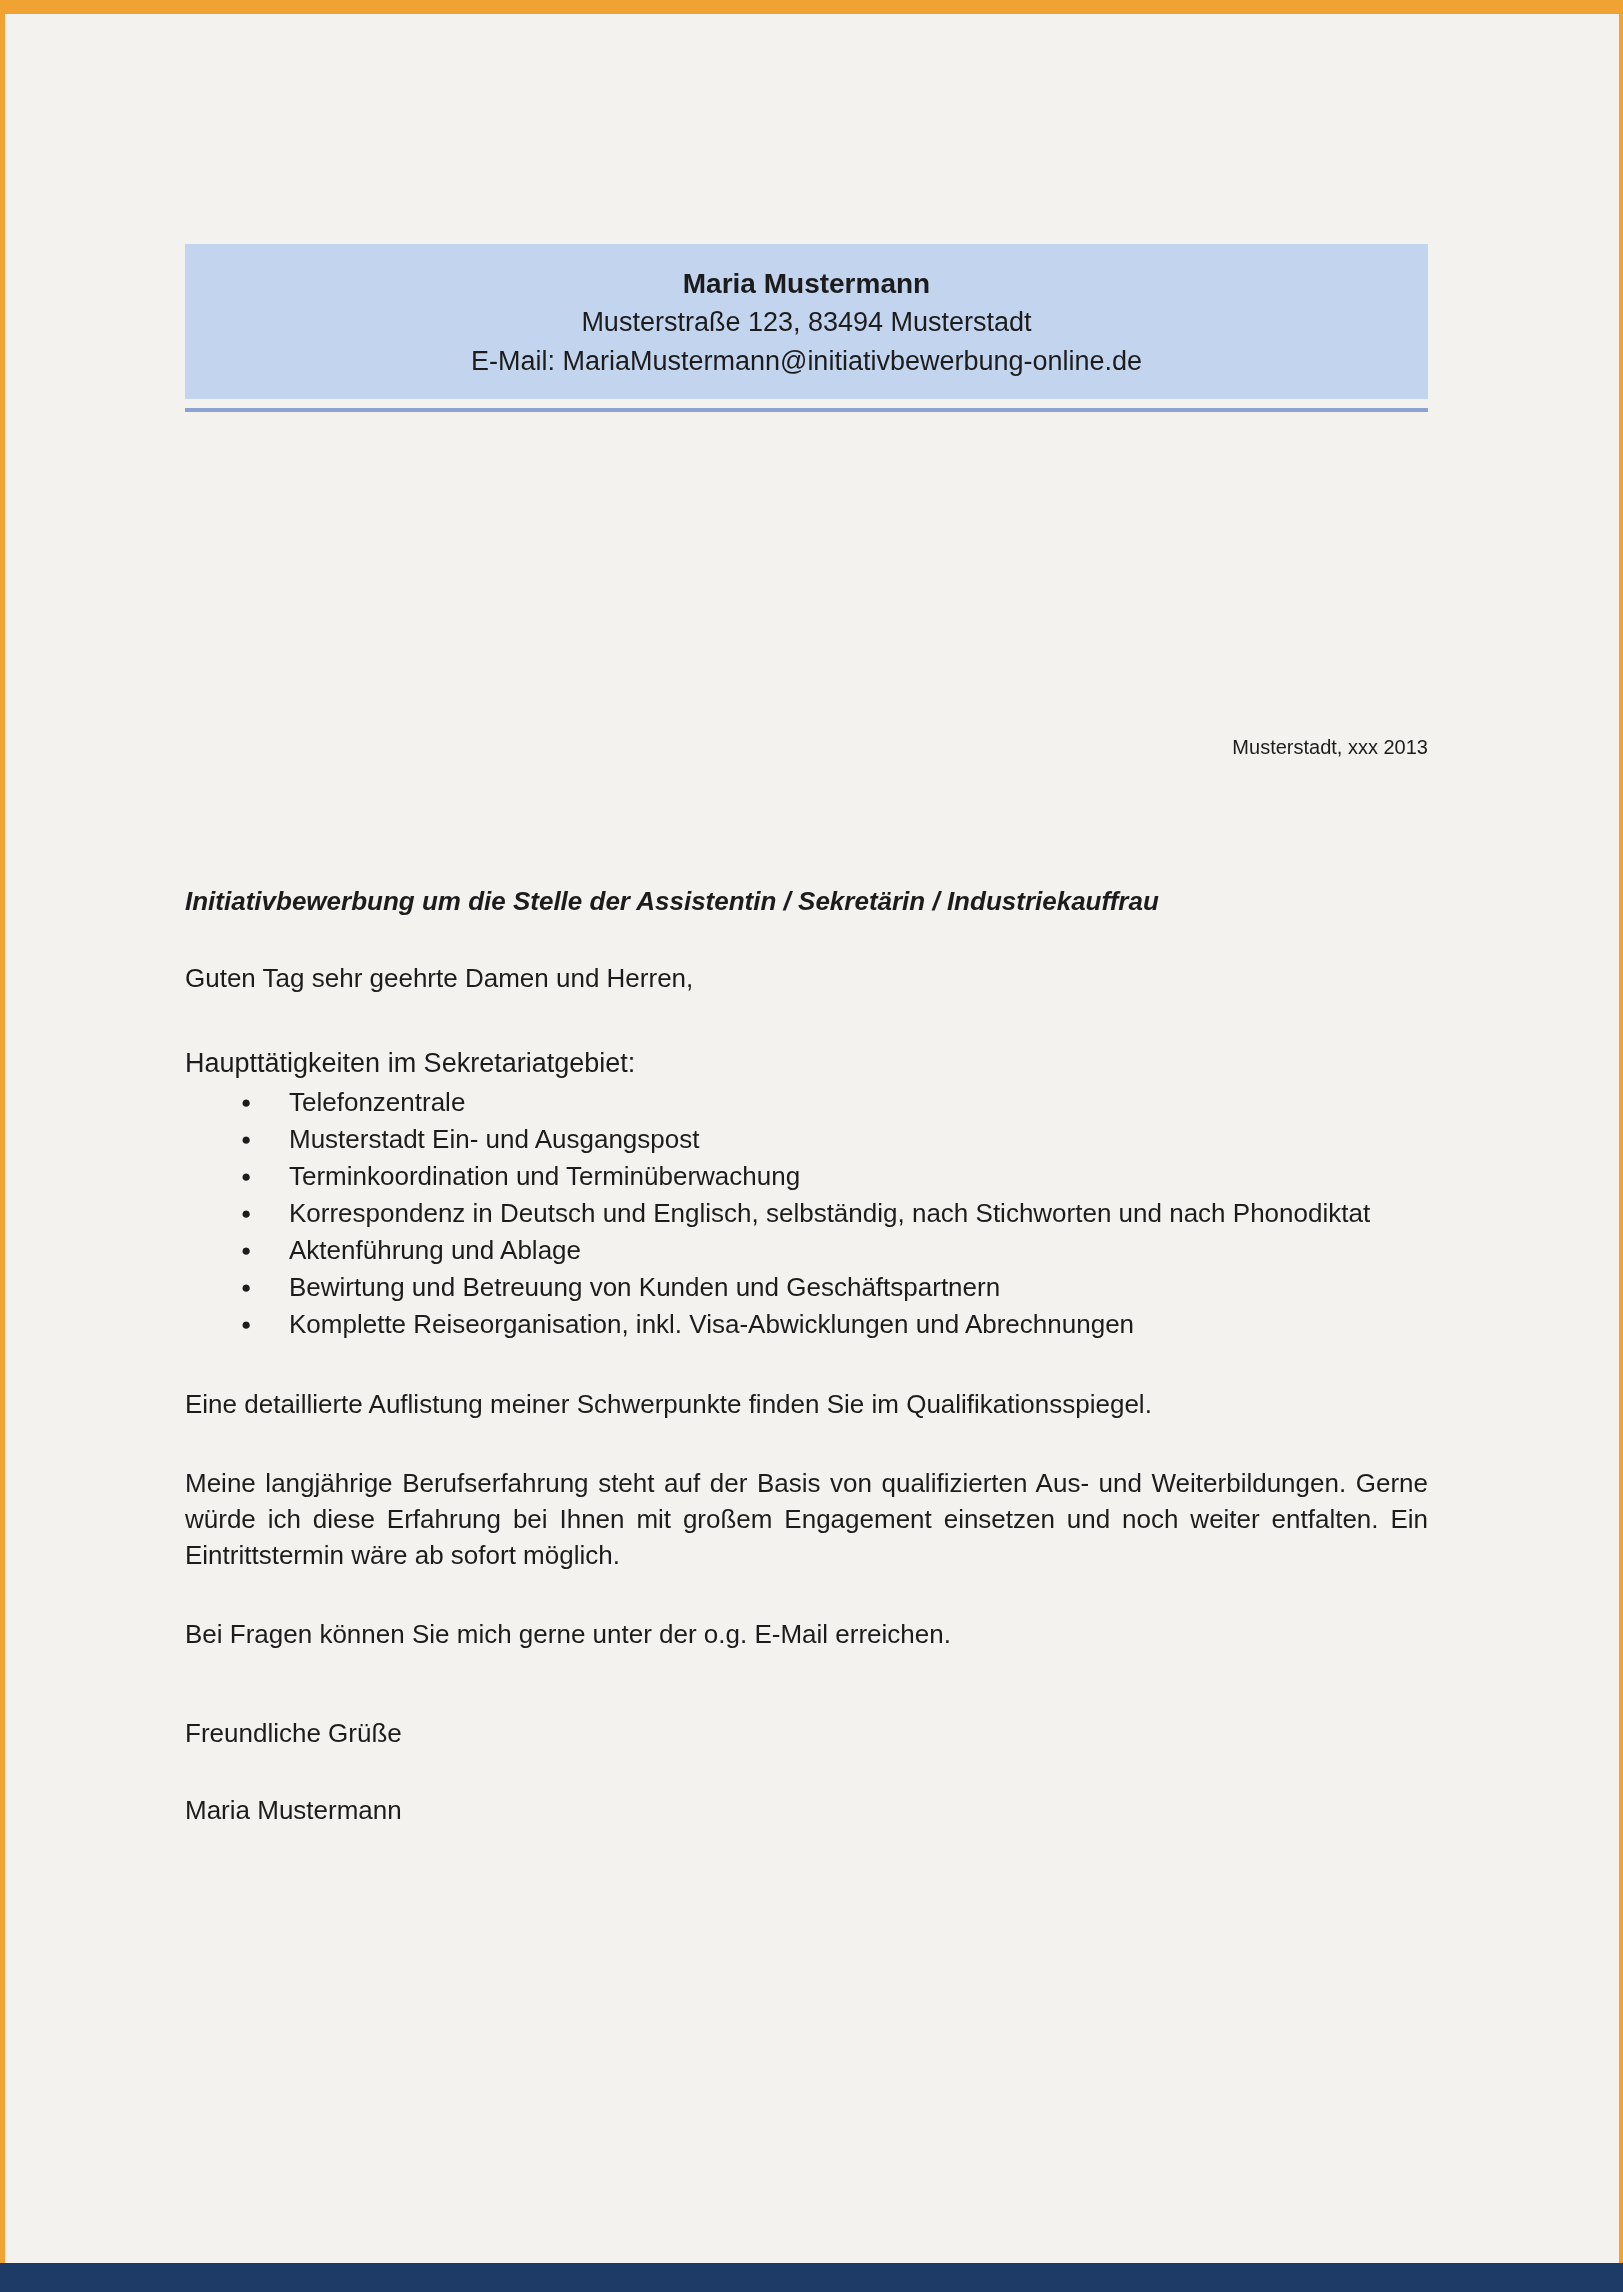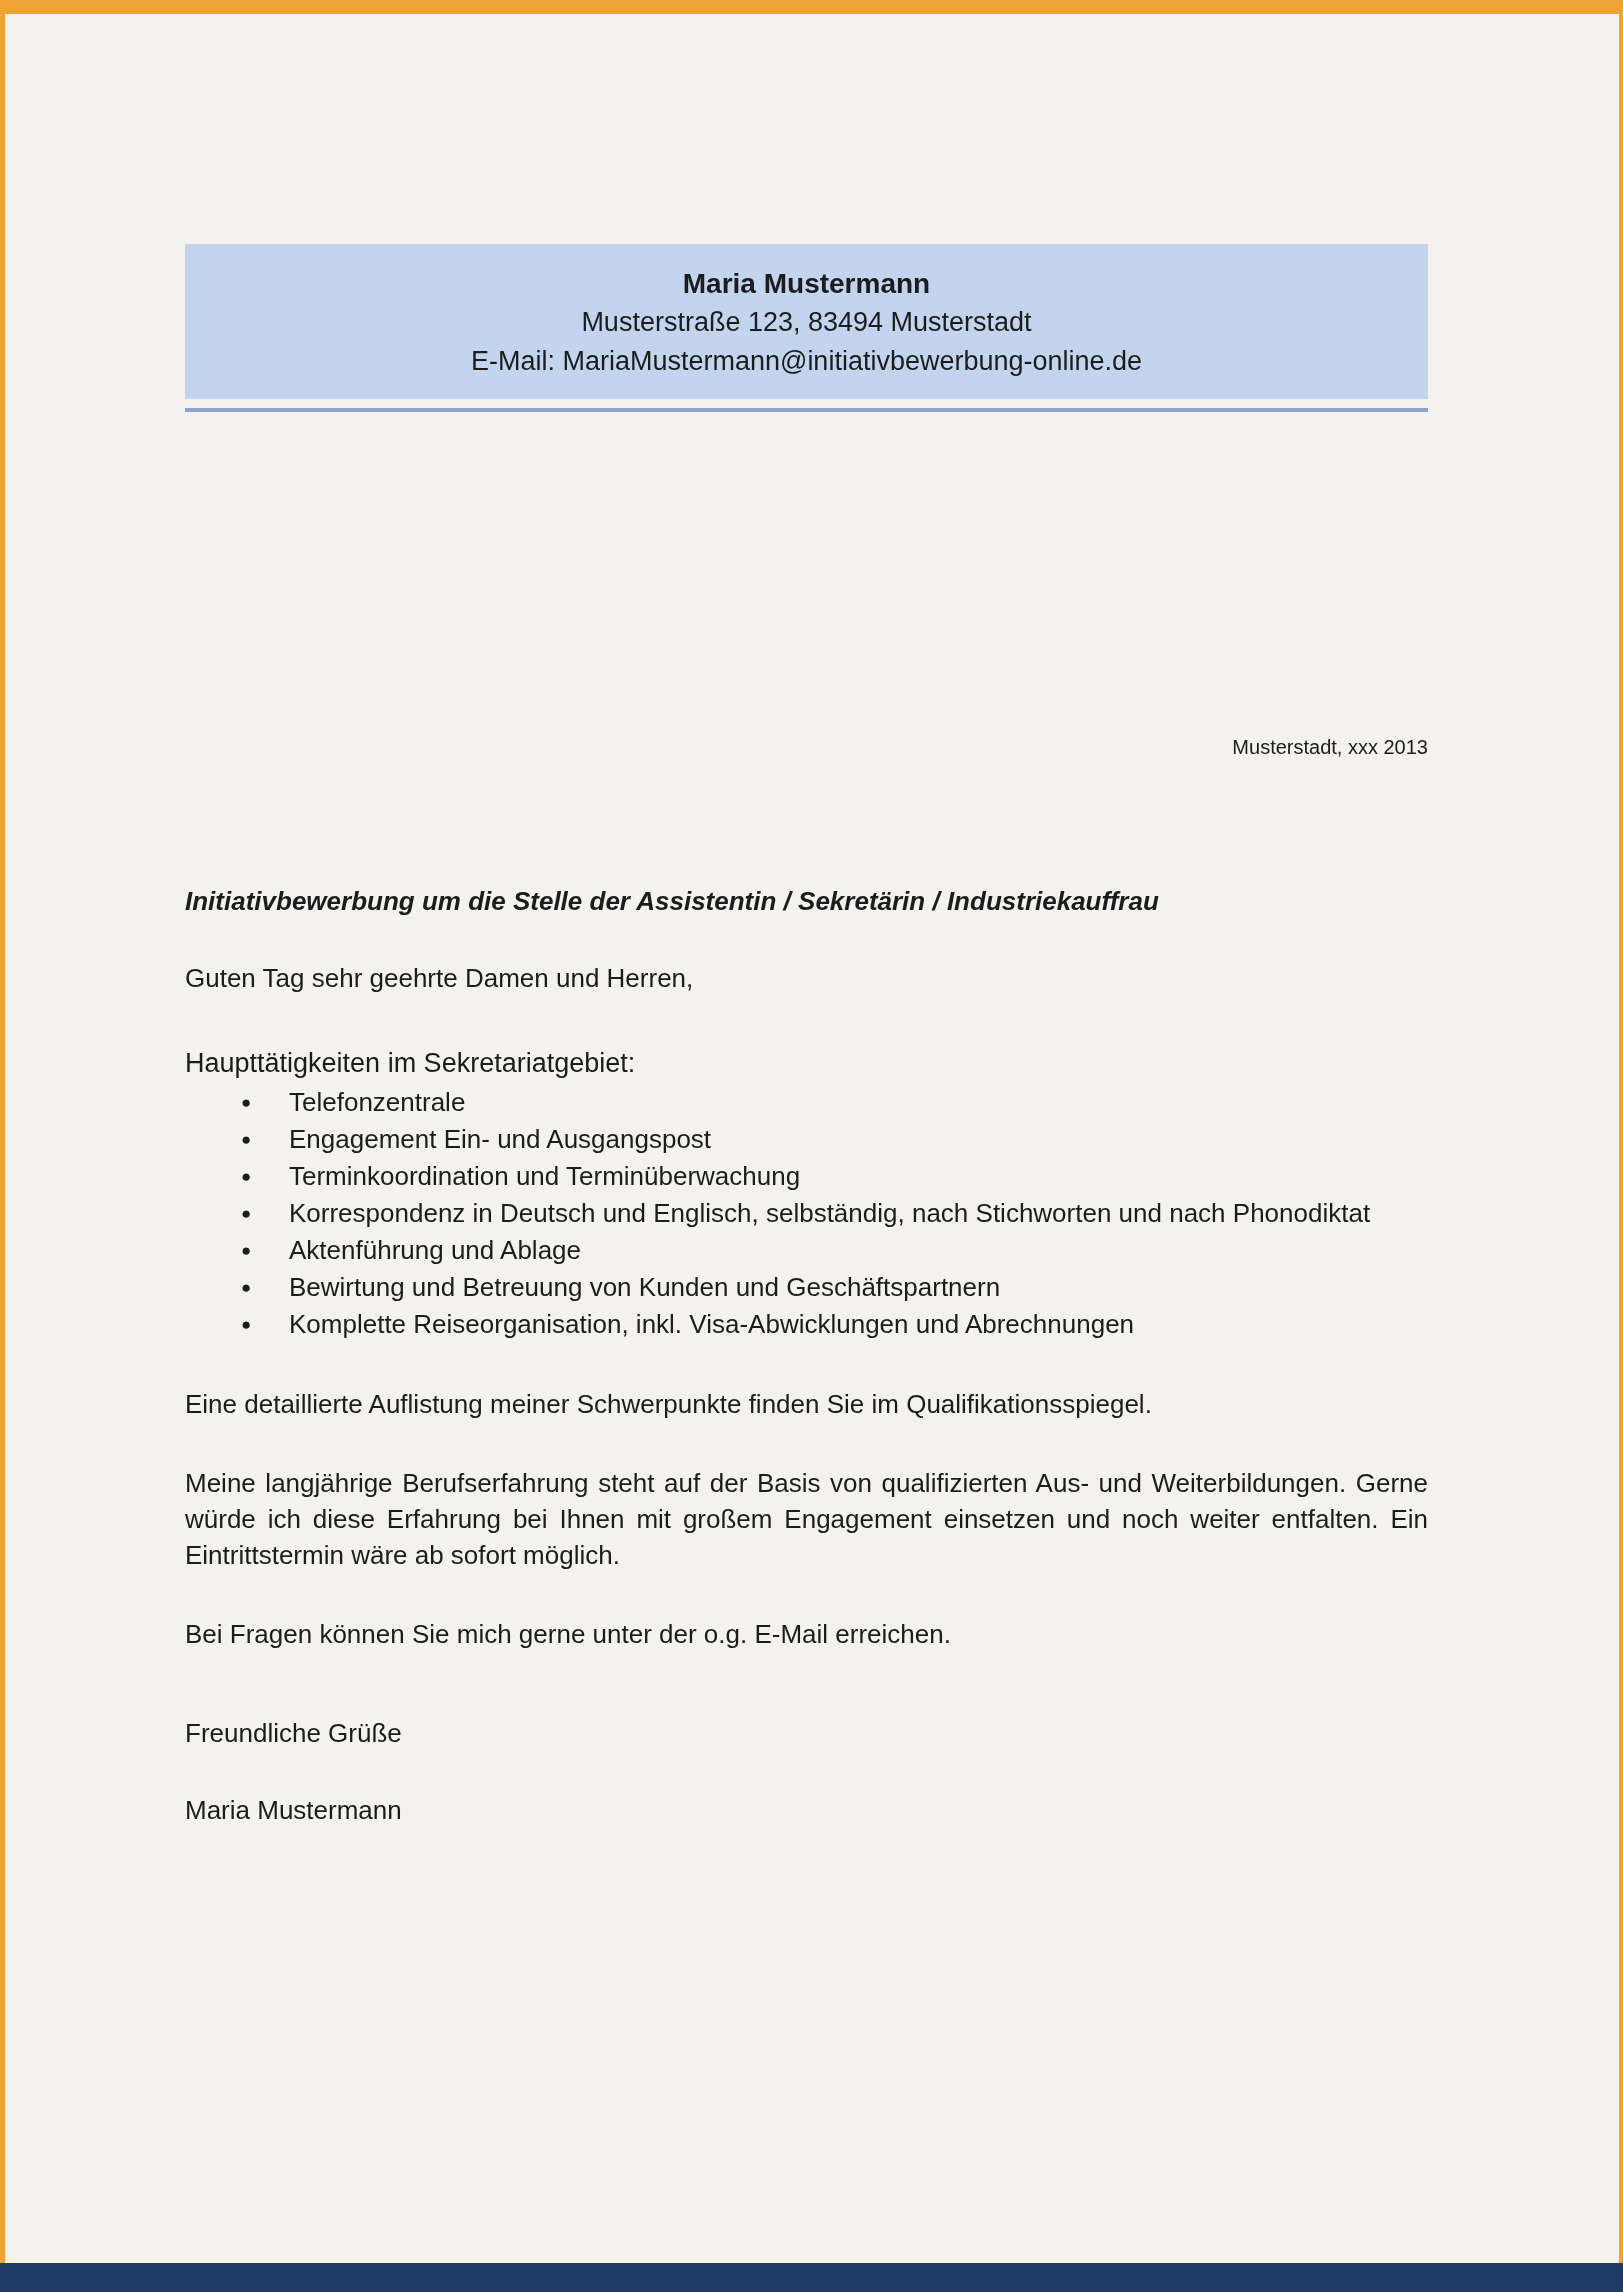--- a/index.html
+++ b/index.html
@@ -118,21 +118,21 @@
 
     <div class="duties-heading">Haupttätigkeiten im Sekretariatgebiet:</div>
 
     <ul class="duties">
       <li>
         <span class="bullet">●</span>
         <span class="duty-text">Telefonzentrale</span>
       </li>
       <li>
         <span class="bullet">●</span>
-        <span class="duty-text">Engagement Ein- und Ausgangspost</span>
+        <span class="duty-text">Musterstadt Ein- und Ausgangspost</span>
       </li>
       <li>
         <span class="bullet">●</span>
         <span class="duty-text">Terminkoordination und Terminüberwachung</span>
       </li>
       <li>
         <span class="bullet">●</span>
         <span class="duty-text">Korrespondenz in Deutsch und Englisch, selbständig, nach Stichworten und nach Phonodiktat</span>
       </li>
       <li>

